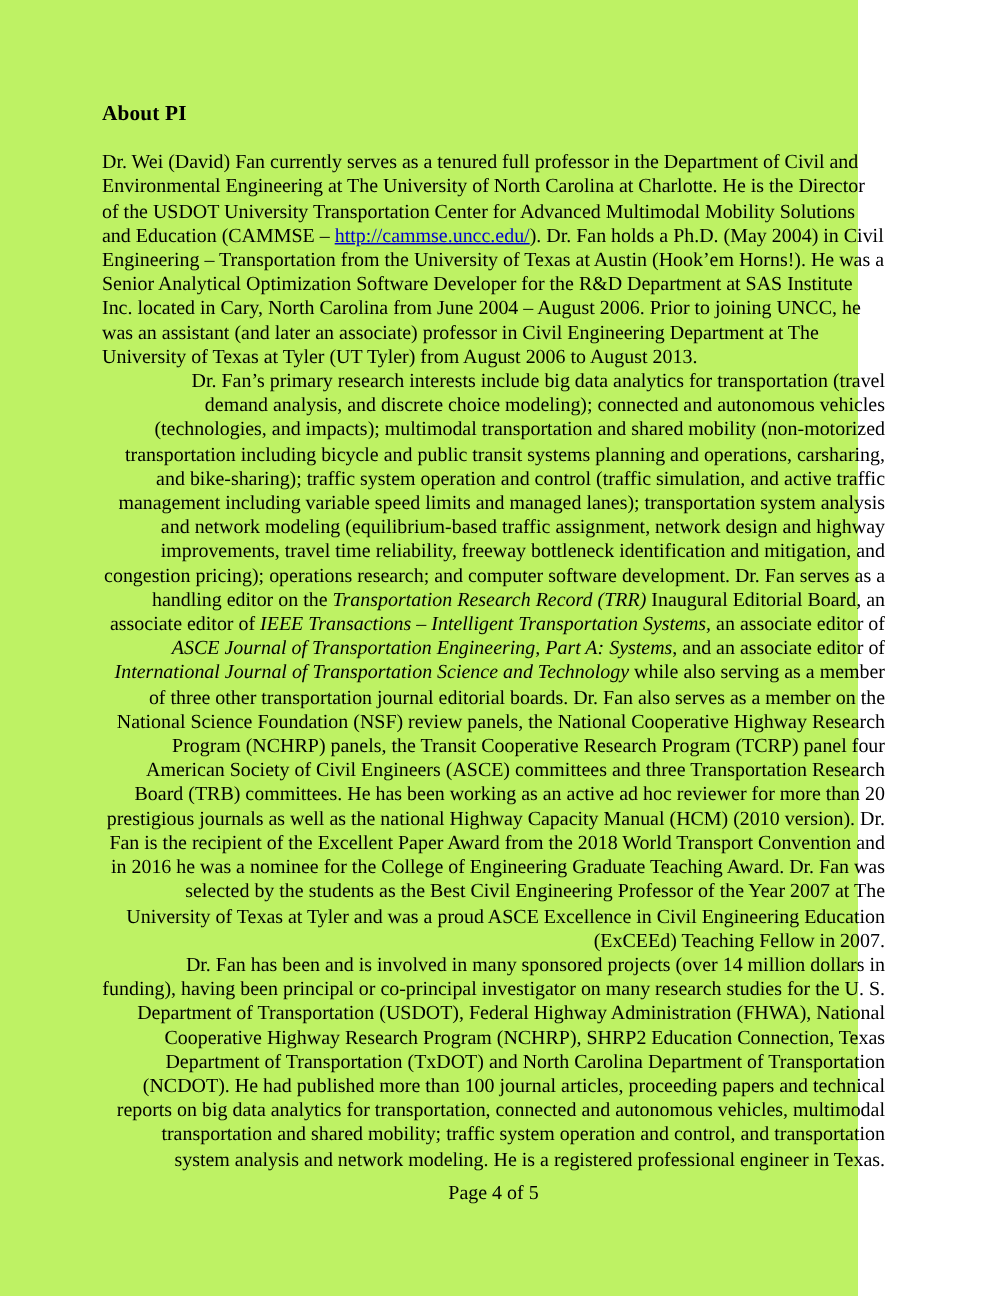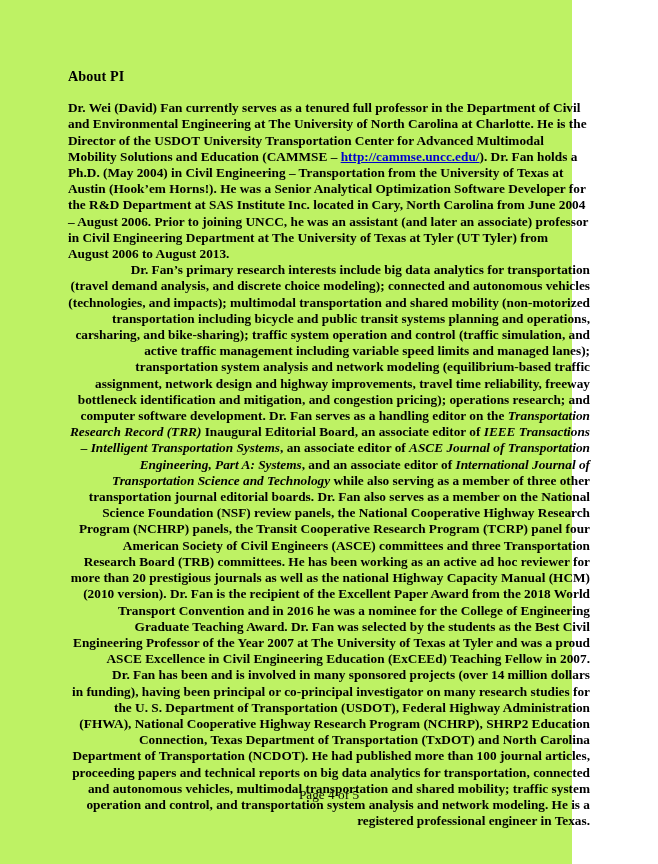--- a/index.html
+++ b/index.html
@@ -46,21 +46,20 @@
     font-size: 13.3px;
     line-height: 16.2px;
     text-align: left;
     margin: 0;
     white-space: normal;
   }
 
   .para {
     margin: 0;
     text-indent: 0;
-    font-weight: bold;
   }
 
   .para.indented {
     text-indent: 36px;
     text-align: right;
   }
 
   .link {
     color: #0000cc;
     text-decoration: underline;

